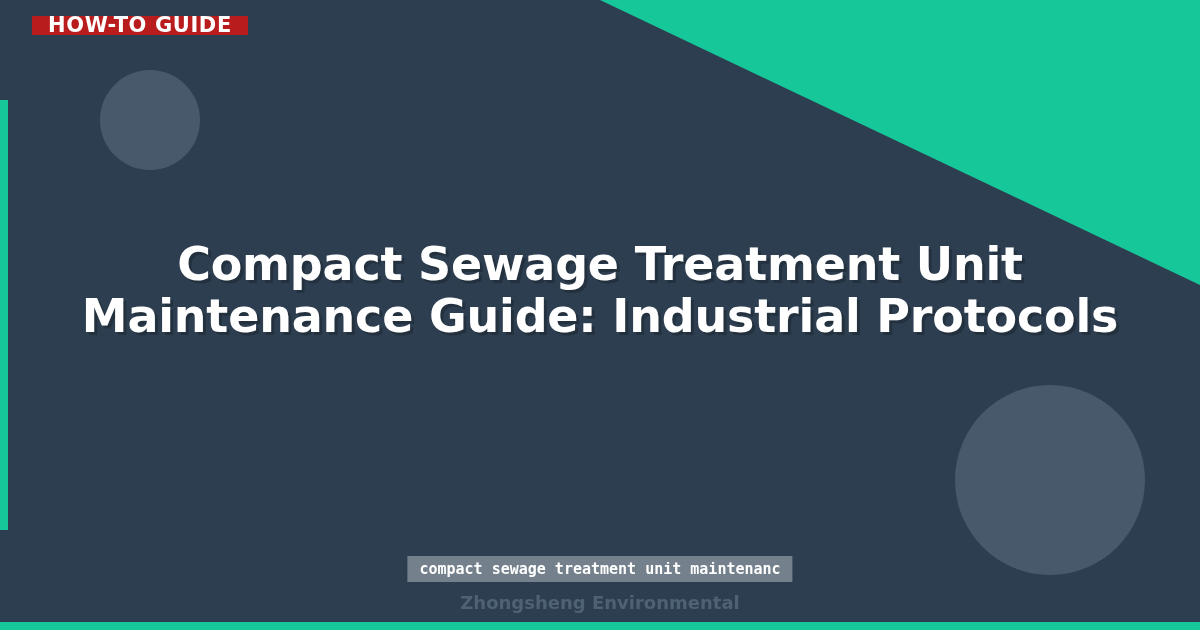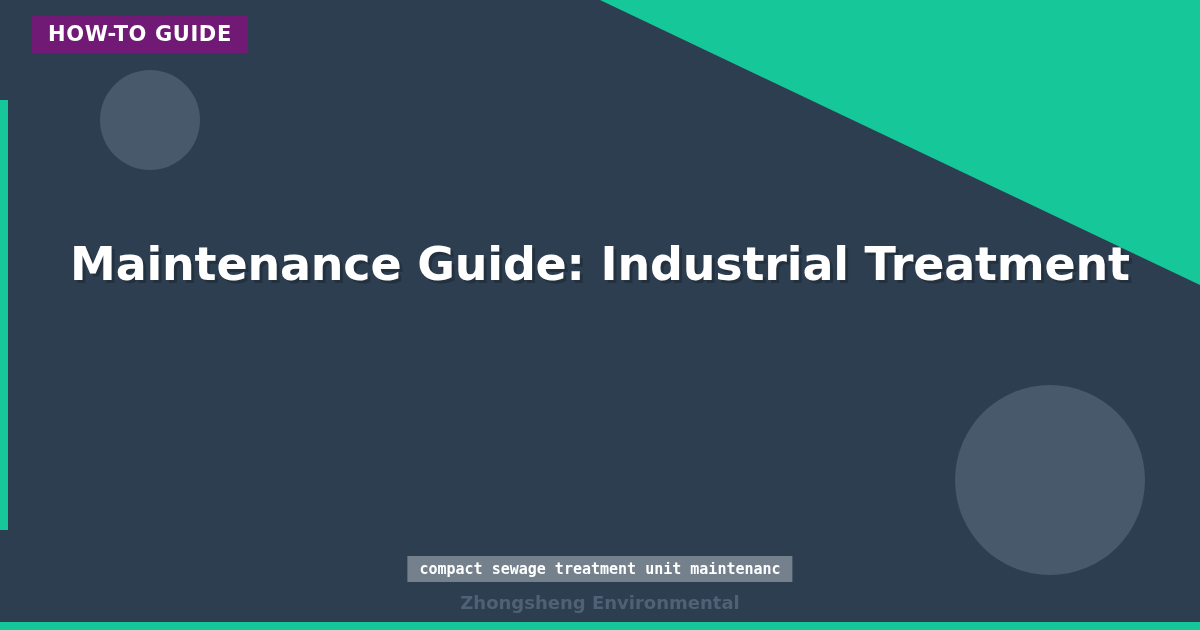--- a/index.html
+++ b/index.html
@@ -57,25 +57,25 @@
     width: 1200px;
     height: 8px;
     background: #16c79a;
   }
 
   
   .badge {
     position: absolute;
     left: 32px;
     top: 16px;
-    height: 37px;
+    height: 19px;
     padding: 0 16px;
     display: flex;
     align-items: center;
-    background: #701a75;
+    background: #b91c1c;
     box-sizing: border-box;
   }
   .badge-label {
     color: #ffffff;
     font-size: 21px;
     font-weight: bold;
     letter-spacing: 0.6px;
     line-height: 1;
     white-space: nowrap;
   }
@@ -150,21 +150,22 @@
   <div class="circle" id="circle-bottom-right"></div>
 
   <div class="accent-bar-left"></div>
   <div class="accent-bar-bottom"></div>
 
   <div class="badge">
     <span class="badge-label">HOW-TO GUIDE</span>
   </div>
 
   <div class="title-block">
-    <div class="title-line">Maintenance Guide: Industrial Treatment</div>
+    <div class="title-line">Compact Sewage Treatment Unit</div>
+    <div class="title-line">Maintenance Guide: Industrial Protocols</div>
   </div>
 
   <div class="keyword-pill">
     <span class="keyword-text">compact sewage treatment unit maintenanc</span>
   </div>
 
   <div class="brand-name">Zhongsheng Environmental</div>
 
 </div>
 

